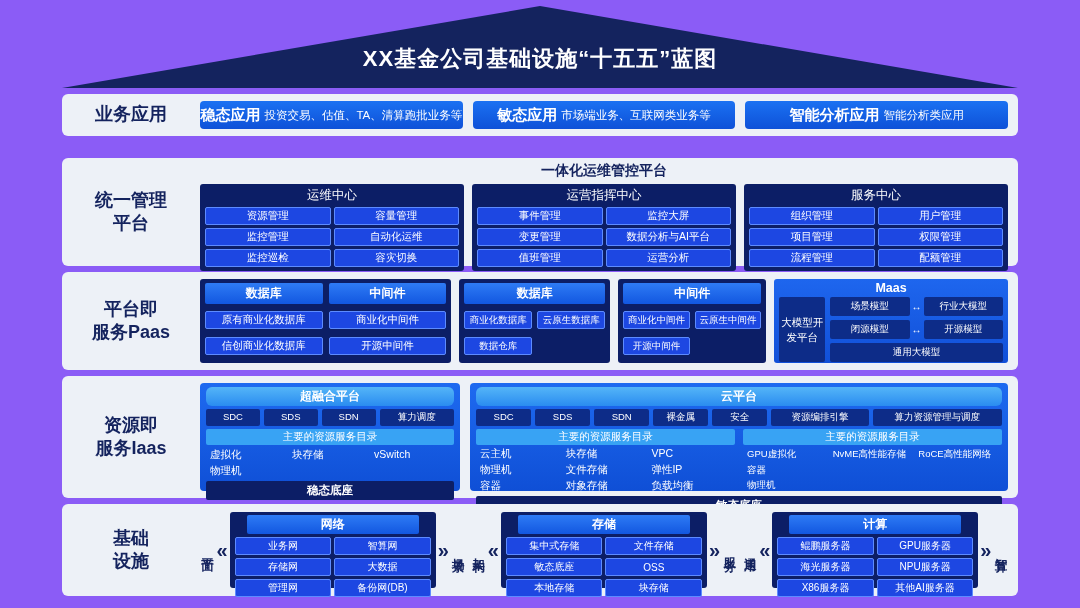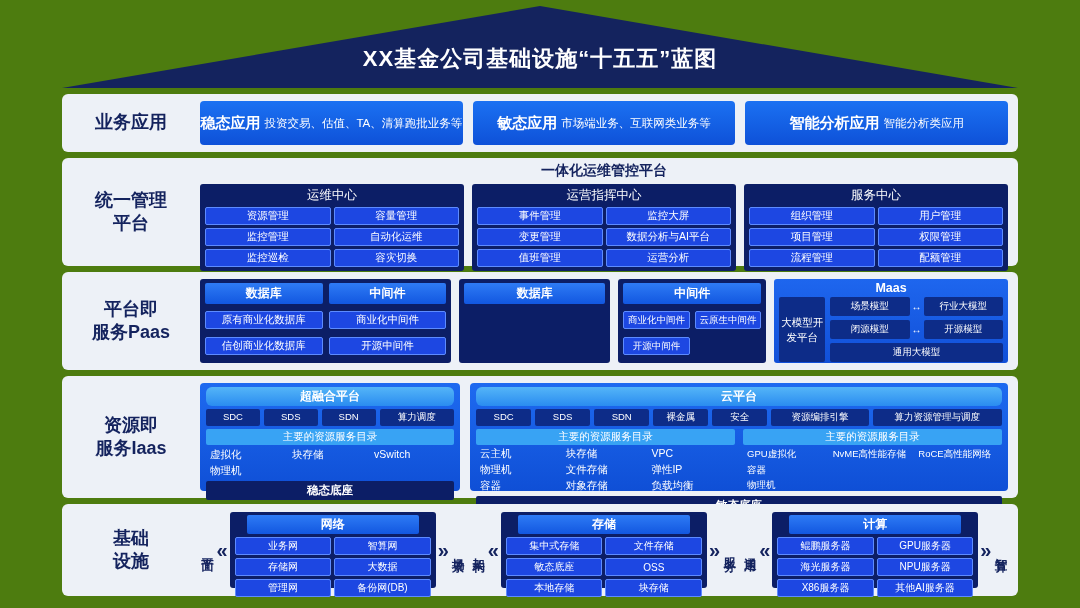--- a/index.html
+++ b/index.html
@@ -1,27 +1,27 @@
 <!DOCTYPE html>
 <html><head>
 <meta charset="utf-8">
 <style>
   * { margin:0; padding:0; box-sizing:border-box; }
   body { background:#ffffff; font-family:"Liberation Sans","DejaVu Sans",sans-serif; }
-  .canvas { position:relative; width:1080px; height:608px; background:#4d7c0f; overflow:hidden; }
+  .canvas { position:relative; width:1080px; height:608px; background:#8b5cf6; overflow:hidden; }
 
   
   .roof { position:absolute; left:62px; top:6px; width:956px; height:82px;
           background:#14235e; clip-path:polygon(50% 0, 100% 100%, 0 100%); }
   .roof-title { position:absolute; left:0; right:0; bottom:10px; text-align:center;
           color:#ffffff; font-size:22px; font-weight:bold; letter-spacing:1px; }
 
   
   .row { position:absolute; left:62px; width:956px; background:#edf1f7; border-radius:6px; display:flex; }
-  .row1 { top:94px;  height:58px; }
+  .row1 { top:94px;  height:42px; }
   .row2 { top:158px; height:108px; }
   .row3 { top:272px; height:98px; }
   .row4 { top:376px; height:122px; }
   .row5 { top:504px; height:92px; }
   .row-label { width:138px; display:flex; flex-direction:column; align-items:center; justify-content:center;
                color:#14235e; font-weight:bold; font-size:18px; line-height:1.3; text-align:center; }
   .row-content { flex:1; display:flex; gap:10px; padding:7px 10px 7px 0; }
 
   
   .app-box { flex:1; background:linear-gradient(180deg,#1b71f2,#0e51d8); border-radius:4px; color:#fff;
@@ -200,20 +200,25 @@
             <div class="col-items">
               <div class="chip">商业化中间件</div>
               <div class="chip">开源中间件</div>
             </div>
           </div>
         </div>
       </div>
 
       <div class="paas-box g-db2">
         <div class="head-bar">数据库</div>
+        <div class="grid2">
+          <div class="chip">商业化数据库</div>
+          <div class="chip">云原生数据库</div>
+          <div class="chip">数据仓库</div>
+        </div>
       </div>
 
       <div class="paas-box g-mw2">
         <div class="head-bar">中间件</div>
         <div class="grid2">
           <div class="chip">商业化中间件</div>
           <div class="chip">云原生中间件</div>
           <div class="chip">开源中间件</div>
         </div>
       </div>

